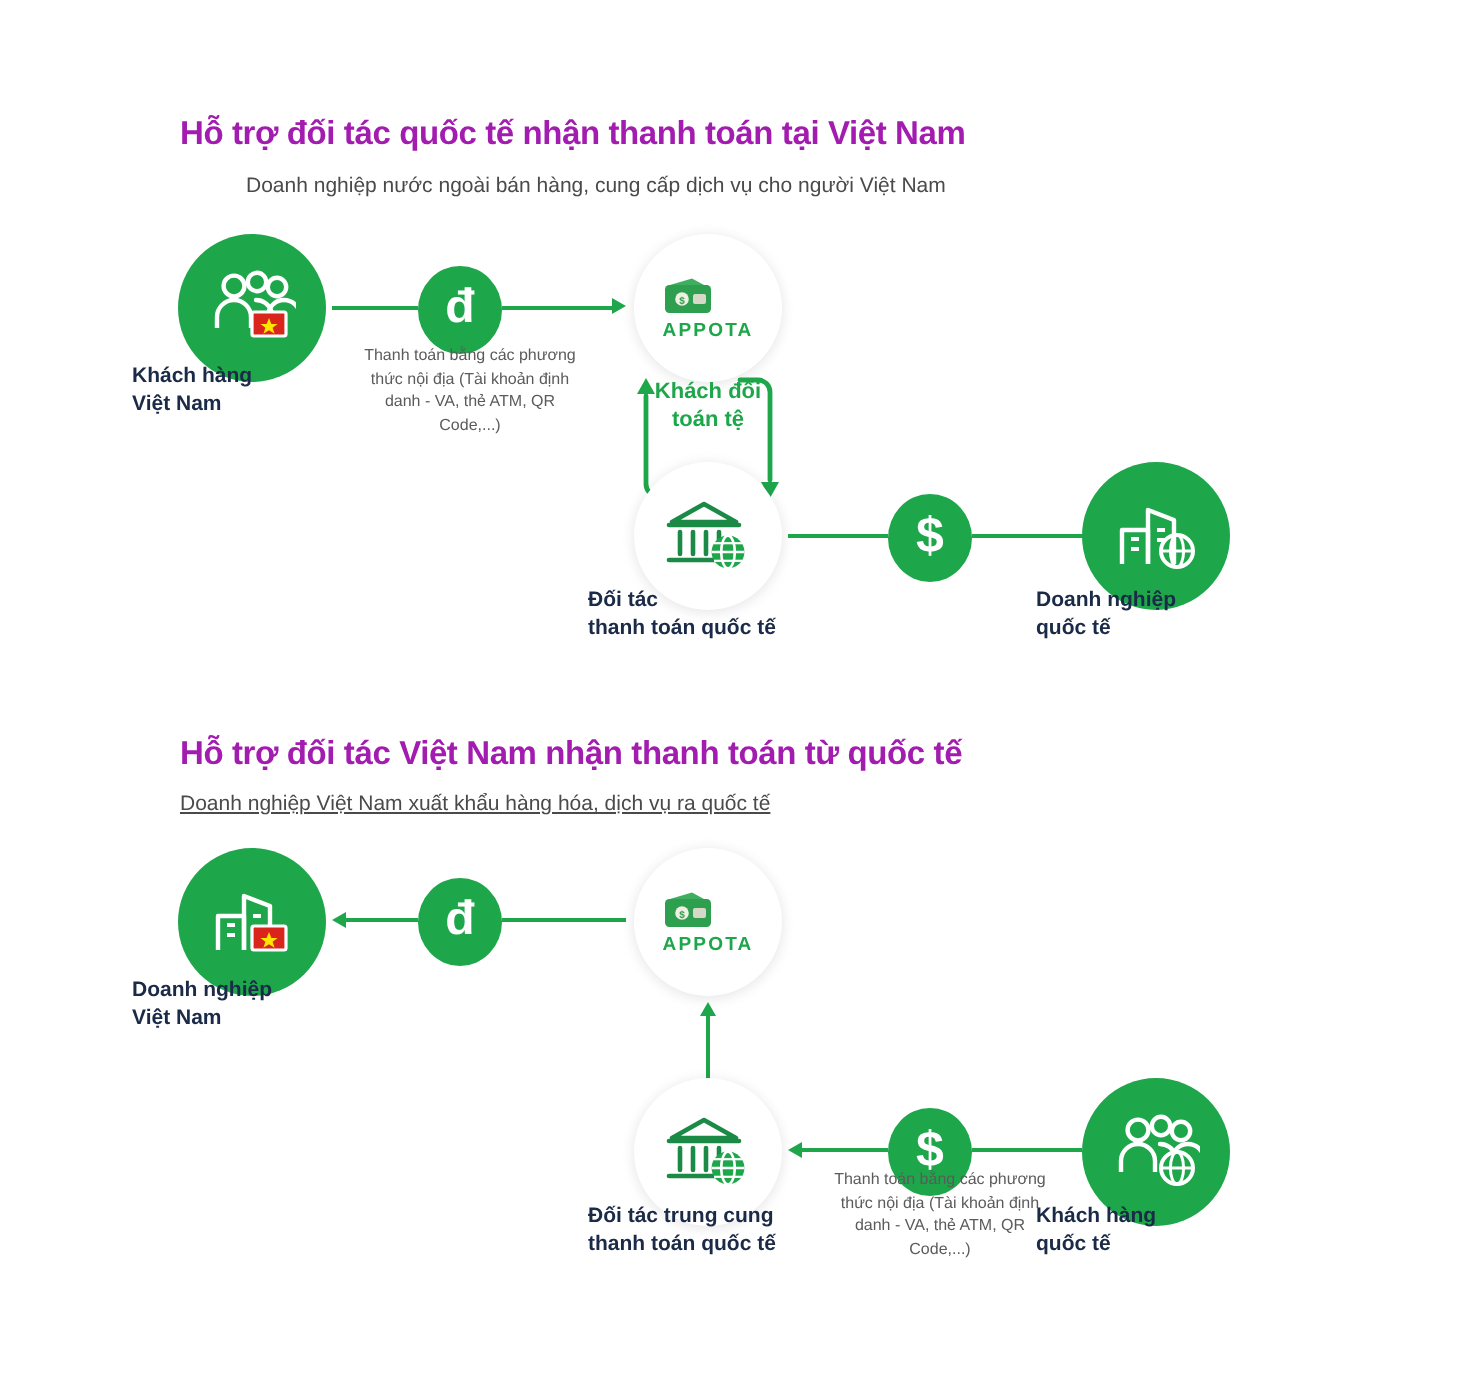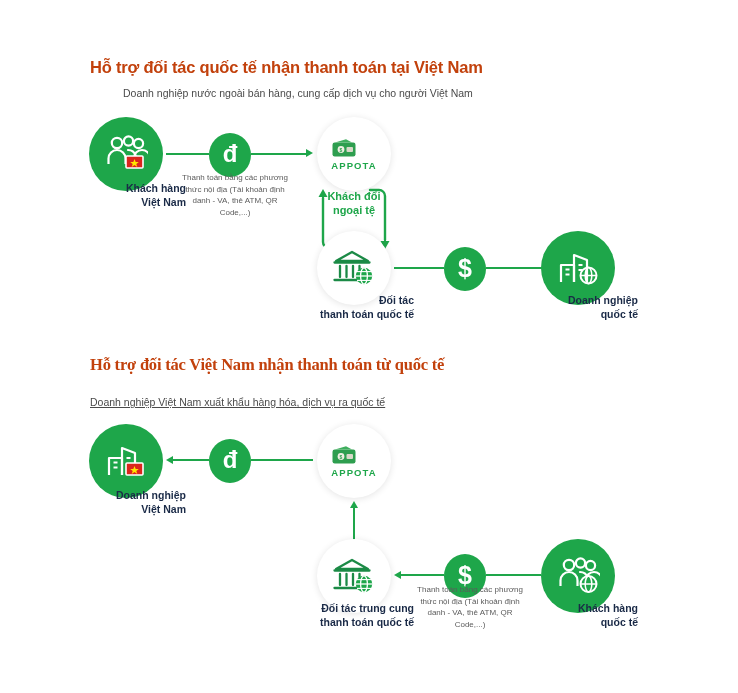--- a/index.html
+++ b/index.html
@@ -15,21 +15,21 @@
     overflow: hidden;
   }
 
   .section { position: absolute; left: 0; top: 0; width: 738px; }
 
   .sec-title {
     position: absolute;
     left: 90px;
     font-size: 16.5px;
     font-weight: bold;
-    color: #c2410c;
+    color: #a21caf;
     letter-spacing: -0.2px;
     white-space: nowrap;
   }
   .sec-sub {
     position: absolute;
     left: 90px;
     font-size: 10.5px;
     color: #4a4a4a;
     white-space: nowrap;
   }
@@ -46,21 +46,21 @@
   }
   .node.green { background: #1EA64A; }
   .node.white {
     background: #ffffff;
     box-shadow: 0 1px 7px rgba(0,0,0,0.11);
   }
   .node svg { display: block; }
 
   .node-label {
     position: absolute;
-    text-align: right;
+    text-align: left;
     font-size: 10.5px;
     font-weight: bold;
     color: #1A2A47;
     line-height: 1.32;
     white-space: nowrap;
   }
 
   
   .coin {
     position: absolute;
@@ -199,21 +199,21 @@
     </svg>
   </div>
   <div class="elbow" style="left:366px; top:186px;">
     <svg width="26" height="66" viewBox="0 0 26 66">
       <path d="M4 4 H13 a6 6 0 0 1 6 6 V54" fill="none" stroke="#1EA64A" stroke-width="2.4" stroke-linecap="round"></path>
       <polygon points="19,63 14.5,55 23.5,55" fill="#1EA64A"></polygon>
     </svg>
   </div>
   <div class="fx-label" style="left:308px; top:189px;">
     <div>Khách đổi</div>
-    <div>ngoại tệ</div>
+    <div>toán tệ</div>
   </div>
 
   <div class="node white" style="left:317px; top:231px;">
     <span>
       <svg width="44" height="40" viewBox="0 0 44 40">
         <path d="M4 13 L20 4 L36 13 Z" fill="none" stroke="#1B8A46" stroke-width="2.3" stroke-linejoin="round"></path>
         <line x1="2.5" y1="14.5" x2="37.5" y2="14.5" stroke="#1B8A46" stroke-width="2.3" stroke-linecap="round"></line>
         <line x1="8" y1="18" x2="8" y2="29" stroke="#1B8A46" stroke-width="2.3" stroke-linecap="round"></line>
         <line x1="14.5" y1="18" x2="14.5" y2="29" stroke="#1B8A46" stroke-width="2.3" stroke-linecap="round"></line>
         <line x1="21" y1="18" x2="21" y2="29" stroke="#1B8A46" stroke-width="2.3" stroke-linecap="round"></line>
@@ -253,21 +253,21 @@
     </span>
   </div>
   <div class="node-label" style="left:518px; top:294px; width:120px;">
     <div>Doanh nghiệp</div>
     <div>quốc tế</div>
   </div>
 </div>
 
 <div class="section">
 
-  <div class="sec-title" style="top:355px;font-family:Liberation Serif, serif;">Hỗ trợ đối tác Việt Nam nhận thanh toán từ quốc tế</div>
+  <div class="sec-title" style="top:368px;">Hỗ trợ đối tác Việt Nam nhận thanh toán từ quốc tế</div>
   <div class="sec-sub" style="top:396px;text-decoration:underline;">Doanh nghiệp Việt Nam xuất khẩu hàng hóa, dịch vụ ra quốc tế</div>
 
   <div class="node green" style="left:89px; top:424px;">
     <span>
       <svg width="44" height="40" viewBox="0 0 44 40">
         <path d="M5 34 V17 H18 V34" fill="none" stroke="#fff" stroke-width="2.2" stroke-linejoin="round"></path>
         <path d="M18 34 V7 L31 12 V34" fill="none" stroke="#fff" stroke-width="2.2" stroke-linejoin="round"></path>
         <line x1="9.5" y1="21.5" x2="13.5" y2="21.5" stroke="#fff" stroke-width="2"></line>
         <line x1="9.5" y1="26.5" x2="13.5" y2="26.5" stroke="#fff" stroke-width="2"></line>
         <line x1="22.5" y1="17" x2="26.5" y2="17" stroke="#fff" stroke-width="2"></line>

